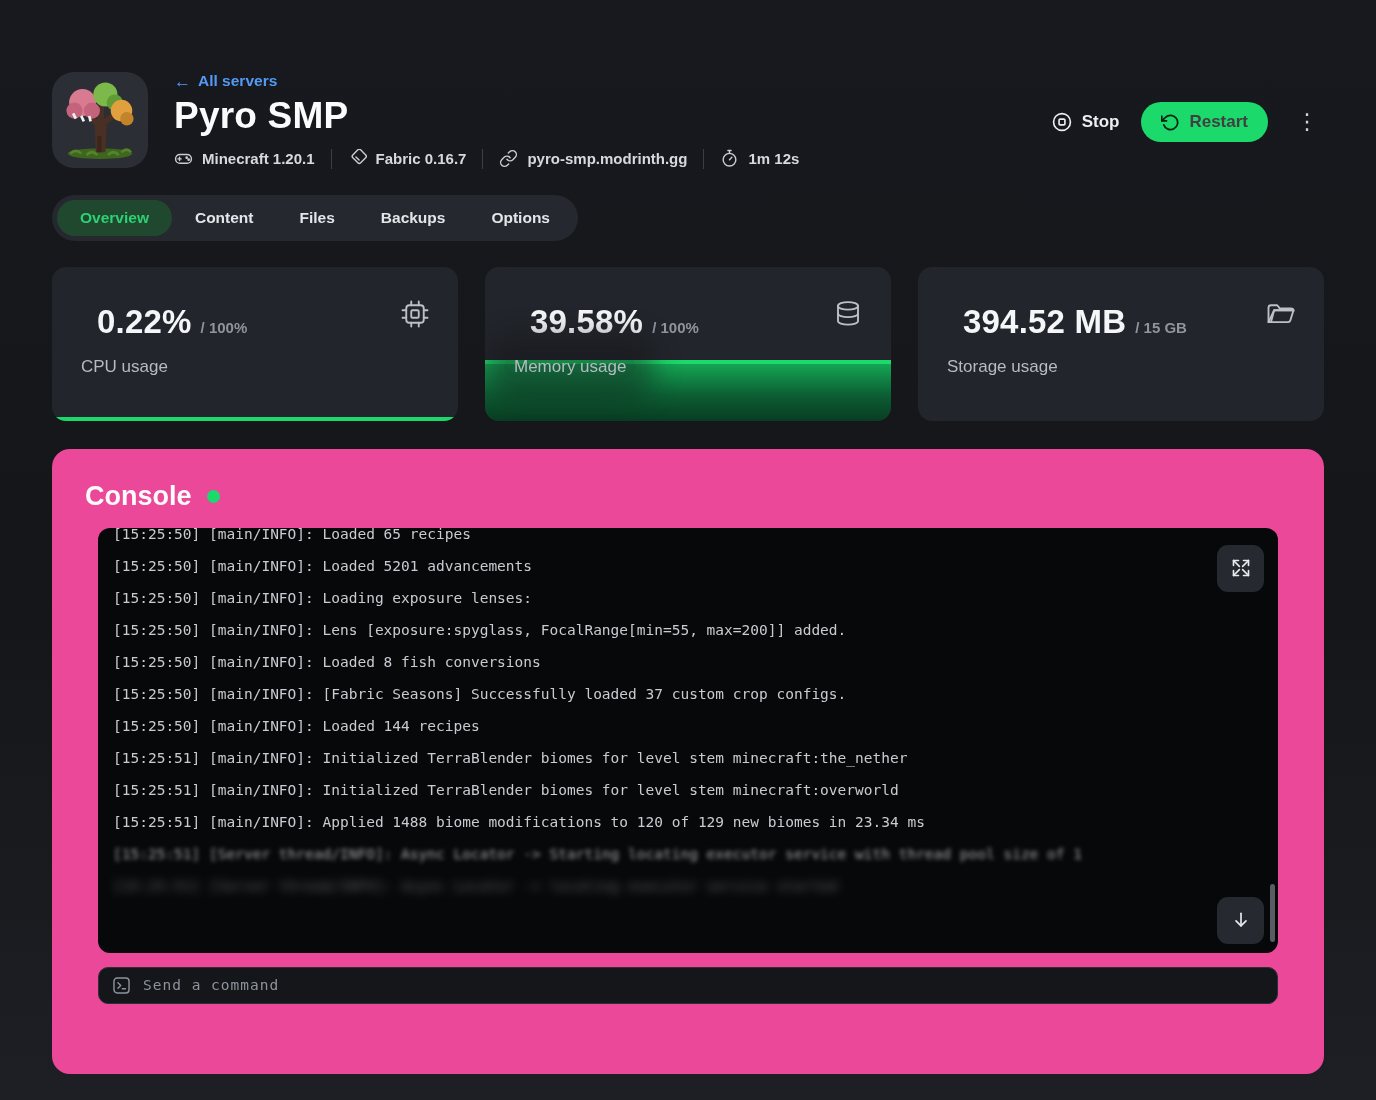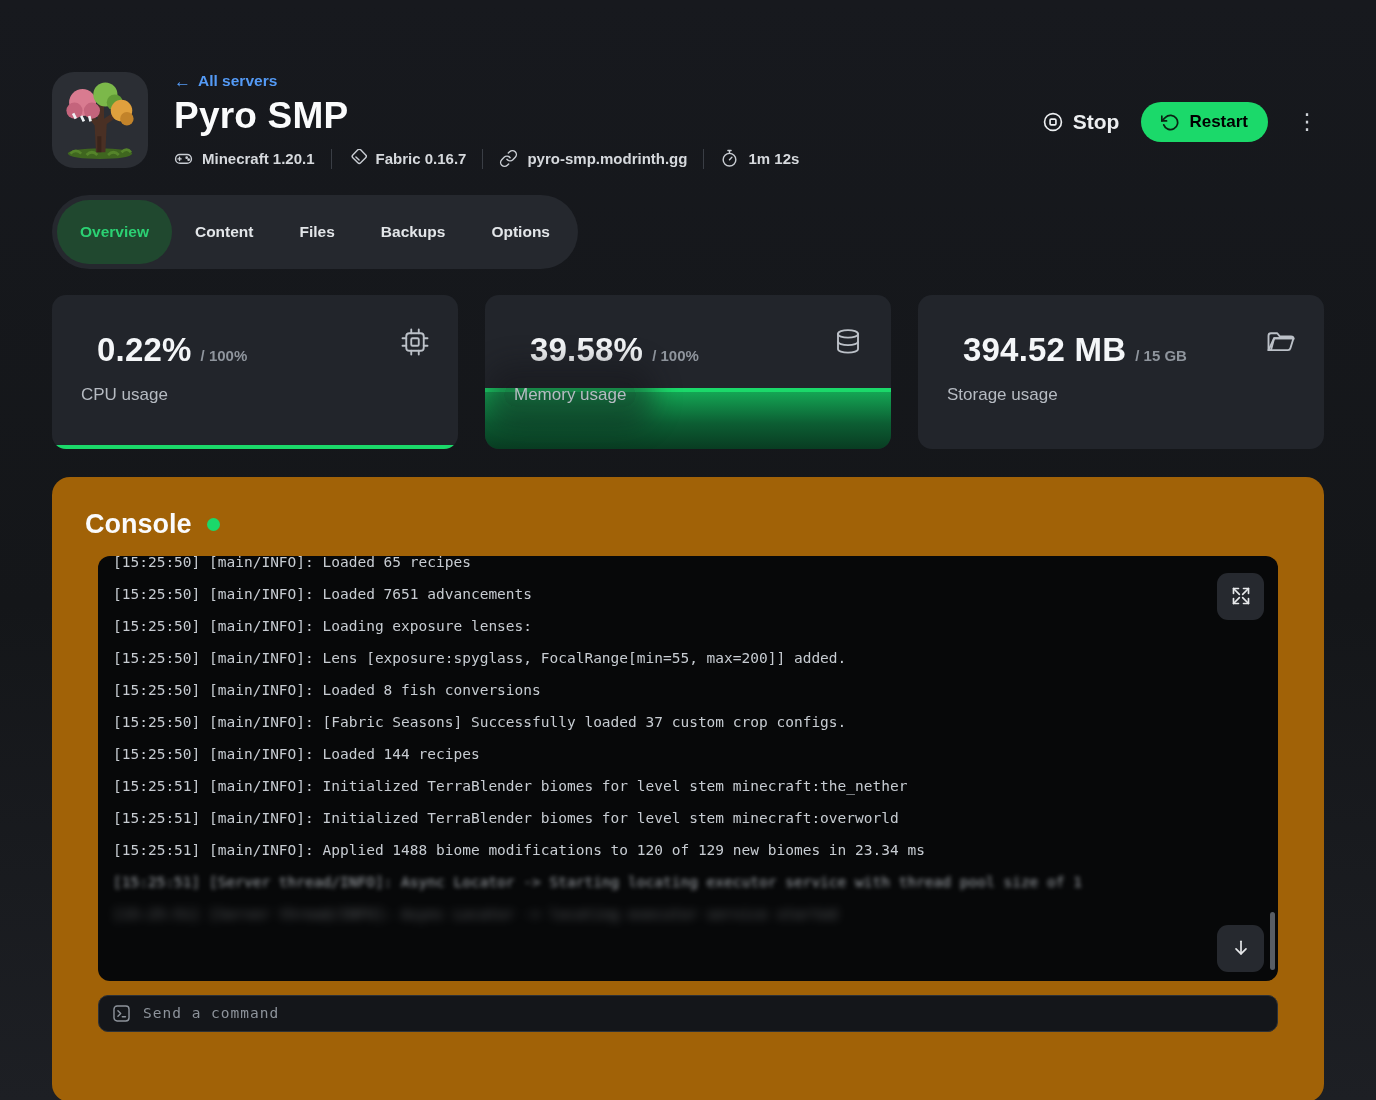--- a/index.html
+++ b/index.html
@@ -26,36 +26,36 @@
   .back-arrow { font-size:17px; line-height:1; }
   .page-title { font-size:37px; font-weight:800; letter-spacing:.2px; margin-top:4px; color:#fafbfc; }
   .meta-row { display:flex; align-items:center; margin-top:12px; gap:16px; }
   .meta-item { display:flex; align-items:center; gap:9px; font-size:15px; font-weight:700; color:#d6d9dd; }
   .meta-item svg { width:19px; height:19px; stroke:#c9cdd3; }
   .meta-sep { width:1px; height:20px; background:#3a3e45; }
 
   .header-actions { margin-left:auto; display:flex; align-items:center; gap:22px; margin-top:30px; }
   .stop-btn {
     display:flex; align-items:center; gap:9px; background:none; border:none; cursor:pointer;
-    color:#eceef0; font-size:21px; font-weight:700; font-family:inherit;
+    color:#eceef0; font-size:17px; font-weight:700; font-family:inherit;
   }
   .stop-btn svg { width:22px; height:22px; stroke:#eceef0; }
   .restart-btn {
     display:flex; align-items:center; gap:9px; cursor:pointer; border:none;
-    background:#1bd96a; color:#000000; font-size:17px; font-weight:800; font-family:inherit;
+    background:#1bd96a; color:#404040; font-size:17px; font-weight:800; font-family:inherit;
     padding:10px 20px; border-radius:22px;
   }
   .restart-btn svg { width:19px; height:19px; stroke:#0a2414; }
   .kebab { background:none; border:none; cursor:pointer; color:#cfd3d8; font-size:22px; line-height:1; padding:4px 6px; }
 
   
   .tabs { display:inline-flex; align-items:center; background:#25282e; border-radius:999px; padding:5px; margin-top:26px; }
   .tab {
     border:none; background:none; cursor:pointer; font-family:inherit;
-    font-size:15.5px; font-weight:700; color:#e3e6e9; padding:23px 23px; border-radius:999px;
+    font-size:15.5px; font-weight:700; color:#e3e6e9; padding:9px 23px; border-radius:999px;
   }
   .tab.active { background:#20482f; color:#2bd173; }
 
   
   .stats { display:grid; grid-template-columns:1fr 1fr 1fr; gap:27px; margin-top:26px; }
   .stat-card {
     position:relative; height:154px; border-radius:14px; background:#22252b; overflow:hidden;
   }
   .stat-value-row { position:absolute; top:36px; left:29px; display:flex; align-items:baseline; gap:9px; white-space:nowrap; }
   .stat-value { font-size:33px; font-weight:800; color:#f4f6f8; letter-spacing:.2px;margin-left:16px; }
@@ -67,21 +67,21 @@
     background:rgba(18,20,24,.42); border-radius:14px; padding:2px 10px; left:19px; top:88px;
     box-shadow:0 0 26px 20px rgba(18,20,24,.42);
   }
   .stat-fill {
     position:absolute; left:0; right:0; bottom:0; z-index:1;
     background:linear-gradient(180deg,#14a654 0%,#0c5e33 55%,#093c22 100%);
     border-top:4px solid #1bd96a;
   }
 
   
-  .console-card { margin-top:28px; background:#a16207; border-radius:18px; padding:32px 46px 70px 46px; }
+  .console-card { margin-top:28px; background:#ec4899; border-radius:18px; padding:32px 46px 70px 46px; }
   .console-header { display:flex; align-items:center; gap:15px; margin-left:-13px; }
   .console-title { font-size:27px; font-weight:800; color:#fafbfc; }
   .console-dot { width:13px; height:13px; border-radius:50%; background:#1bd96a; }
   .terminal {
     position:relative; margin-top:16px; background:#070809; border-radius:12px;
     height:425px; overflow:hidden; padding:8px 15px;
     font-family:"DejaVu Sans Mono","Liberation Mono",monospace;
     font-size:14.5px; color:#c7ccd2;
   }
   .log-line { line-height:32px; white-space:nowrap; }
@@ -256,21 +256,21 @@
 
   
   <div class="console-card">
     <div class="console-header">
       <span class="console-title">Console</span>
       <span class="console-dot"></span>
     </div>
 
     <div class="terminal">
       <div class="log-line clipped">[15:25:50] [main/INFO]: Loaded 65 recipes</div>
-      <div class="log-line">[15:25:50] [main/INFO]: Loaded 7651 advancements</div>
+      <div class="log-line">[15:25:50] [main/INFO]: Loaded 5201 advancements</div>
       <div class="log-line">[15:25:50] [main/INFO]: Loading exposure lenses:</div>
       <div class="log-line">[15:25:50] [main/INFO]: Lens [exposure:spyglass, FocalRange[min=55, max=200]] added.</div>
       <div class="log-line">[15:25:50] [main/INFO]: Loaded 8 fish conversions</div>
       <div class="log-line">[15:25:50] [main/INFO]: [Fabric Seasons] Successfully loaded 37 custom crop configs.</div>
       <div class="log-line">[15:25:50] [main/INFO]: Loaded 144 recipes</div>
       <div class="log-line">[15:25:51] [main/INFO]: Initialized TerraBlender biomes for level stem minecraft:the_nether</div>
       <div class="log-line">[15:25:51] [main/INFO]: Initialized TerraBlender biomes for level stem minecraft:overworld</div>
       <div class="log-line">[15:25:51] [main/INFO]: Applied 1488 biome modifications to 120 of 129 new biomes in 23.34 ms</div>
       <div class="log-line blur1">[15:25:51] [Server thread/INFO]: Async Locator -&gt; Starting locating executor service with thread pool size of 1</div>
       <div class="log-line blur2">[15:25:51] [Server thread/INFO]: Async Locator -&gt; locating executor service started</div>

